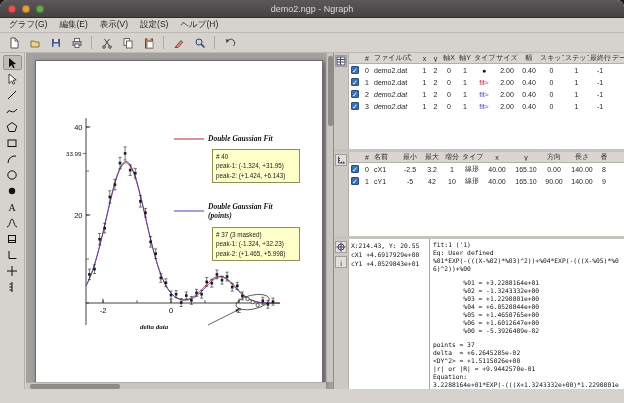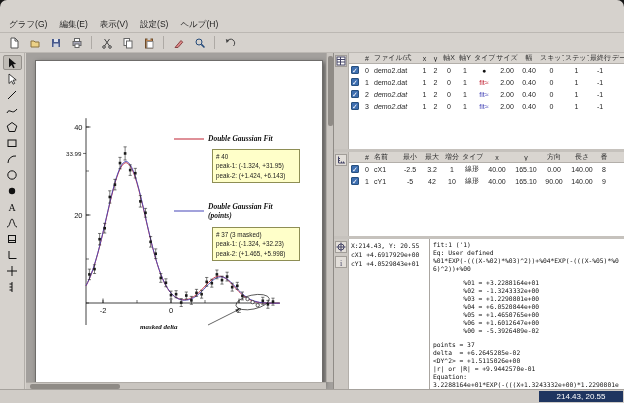--- a/index.html
+++ b/index.html
@@ -84,20 +84,28 @@
   .fline{white-space:pre-wrap;word-break:break-all;min-height:7px;}
   
   .statusbar{position:absolute;bottom:0;left:0;right:0;height:14px;background:#d0ccc7;border-top:1px solid #a6a29d;}
   .coordbox{position:absolute;right:1px;top:1px;bottom:1px;width:84px;background:#1f3560;color:#fff;font-size:8px;display:flex;align-items:center;justify-content:center;}
 </style>
 </head>
 <body>
 
 <div class="window">
 
+  <div class="titlebar">
+    <div class="traffic">
+      <span class="light l-red"></span>
+      <span class="light l-yel"></span>
+      <span class="light l-grn"></span>
+    </div>
+    <span class="title-text">demo2.ngp - Ngraph</span>
+  </div>
 
   <div class="menubar">
     <span class="menu-item">グラフ(G)</span>
     <span class="menu-item">編集(E)</span>
     <span class="menu-item">表示(V)</span>
     <span class="menu-item">設定(S)</span>
     <span class="menu-item">ヘルプ(H)</span>
   </div>
 
   <div class="toolbar">
@@ -430,21 +438,21 @@
           <div>peak-1: (-1.324, +31.95)</div>
           <div>peak-2: (+1.424, +6.143)</div>
         </div>
         <div class="leg-label" style="left:172px;top:141px">Double Gaussian Fit</div>
         <div class="leg-label" style="left:172px;top:150px">(points)</div>
         <div class="fit-box" style="left:176px;top:166px">
           <div># 37 (3 masked)</div>
           <div>peak-1: (-1.324, +32.23)</div>
           <div>peak-2: (+1.465, +5.998)</div>
         </div>
-        <div class="masked-label">masked delta</div>
+        <div class="masked-label">delta data</div>
       </div>
       <div class="vscroll">
           <div class="vthumb"></div>
         </div>
       <div class="hscroll">
           <div class="hthumb"></div>
         </div>
     </div>
 
     <div class="rside">
@@ -642,17 +650,14 @@
             <div class="fline">&lt;DY^2&gt; = +1.5115026e+00</div>
             <div class="fline">|r| or |R| = +9.9442570e-01</div>
             <div class="fline">Equation:</div>
             <div class="fline">3.2288164e+01*EXP(-(((X+1.3243332e+00)*1.2290801e+00)^2))+6.0520844e+00*EXP(-(((X-1.4650765e+00)*1.6012647e+00)^2))-5.3926489e-02</div>
         </div>
       </div>
 
     </div>
   </div>
 
-  <div class="statusbar">
-    <div class="coordbox">214.43, 20.55</div>
-  </div>
 
 </div>
 
 </body></html>

